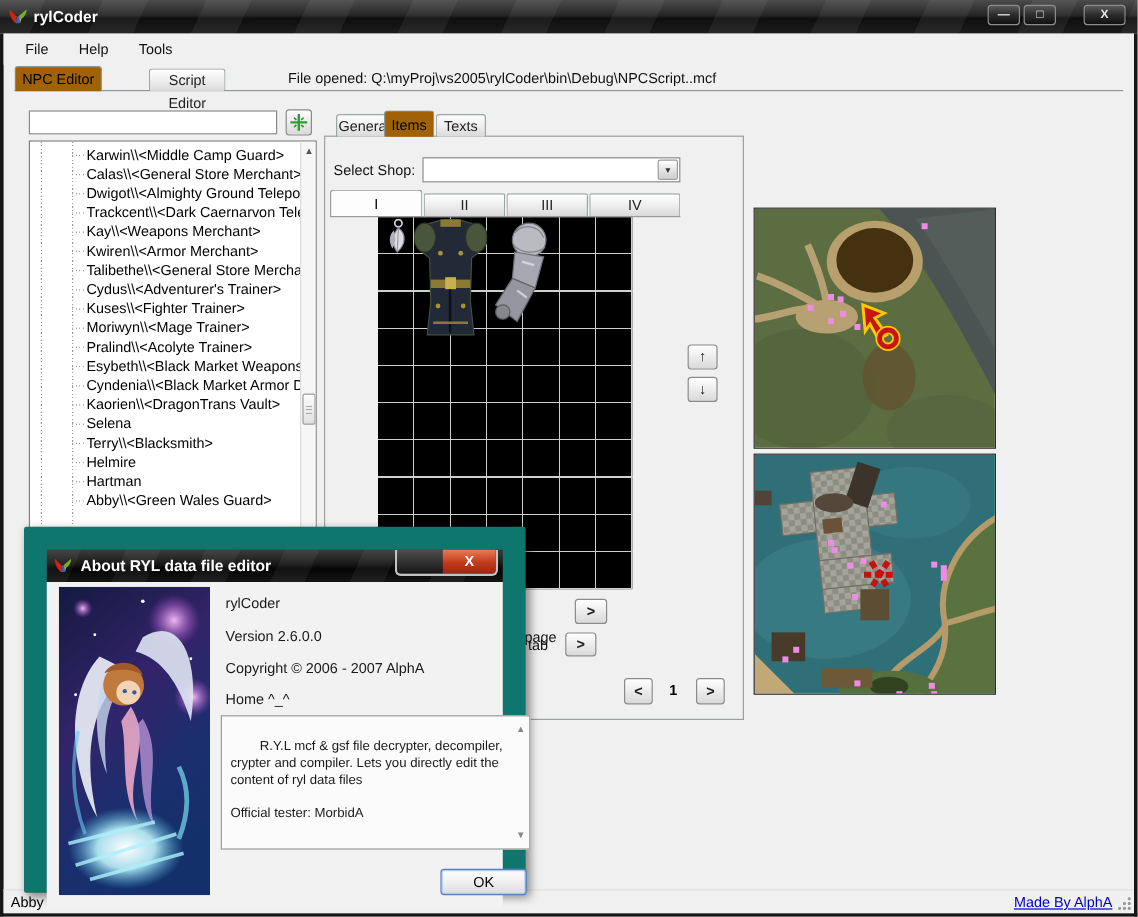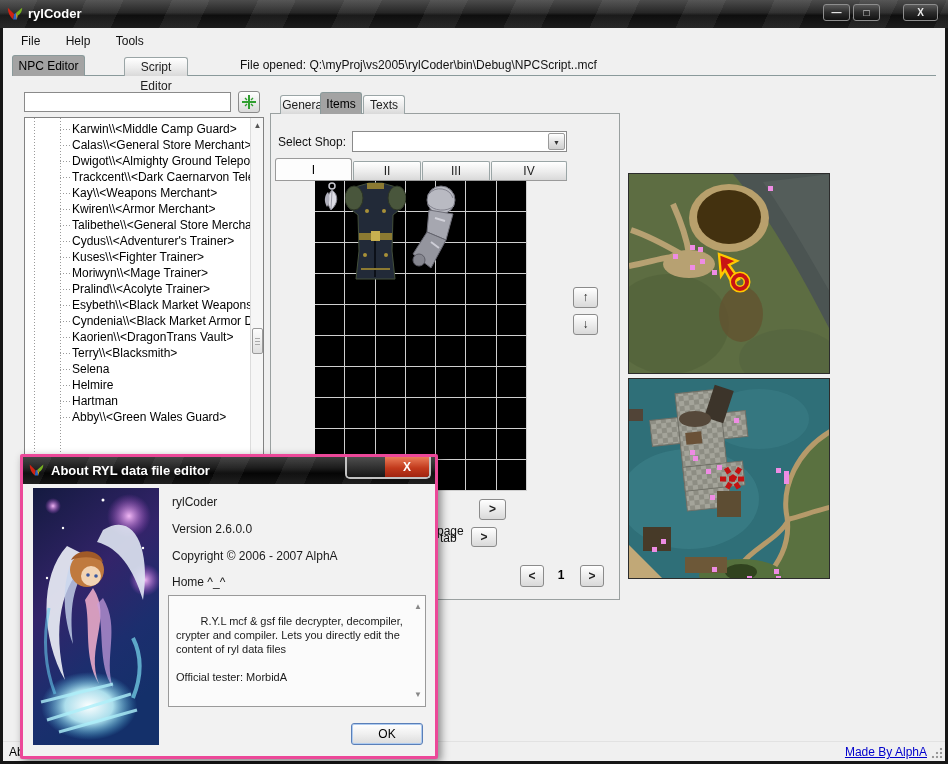--- a/index.html
+++ b/index.html
@@ -16,21 +16,21 @@
   .win-title{color:#fff;font-weight:bold;font-size:13px;line-height:28px;}
   .tb-btn{position:absolute;top:4px;width:27px;height:17px;border:1px solid #8d8d8d;border-radius:3px;
     background:linear-gradient(180deg,#5a5a5a,#2c2c2c 50%,#111);color:#e9e9e9;
     font-size:10px;font-weight:bold;text-align:center;line-height:15px;cursor:default;}
   .edge{background:#161616;}
 
   #menubar{left:3px;top:28px;width:942px;height:26px;background:#f0f0f0;}
   .menu-item{display:inline-block;margin-top:6px;margin-left:14px;padding:0 4px;color:#111;}
 
   
-  .tab-sel{background:#a3a3a3;border:1px solid #8a9a9b;border-bottom:none;border-radius:3px 3px 0 0;
+  .tab-sel{background:#a16207;border:1px solid #8a9a9b;border-bottom:none;border-radius:3px 3px 0 0;
     text-align:center;z-index:3;}
   .tab-uns{background:linear-gradient(180deg,#fff,#ececec 55%,#d9d9d9);border:1px solid #9aa5a6;
     border-bottom:none;border-radius:3px 3px 0 0;text-align:center;color:#222;z-index:2;}
   .tabline{background:#8a9a9b;height:1px;z-index:1;}
 
   
   .btn{background:linear-gradient(180deg,#fff,#ececec 50%,#d9d9d9);border:1px solid #8b8b8b;
     border-radius:3px;text-align:center;font-weight:bold;color:#222;}
   .txt{background:#fff;border:1px solid #8a8a8a;}
 
@@ -58,22 +58,22 @@
   #item-grid{left:315px;top:181px;width:212px;height:310px;background:#000;
     background-image:repeating-linear-gradient(to right,transparent 0 29.3px,#cfcfcf 29.3px 30.3px),
                      repeating-linear-gradient(to bottom,transparent 0 30px,#cfcfcf 30px 31px);}
 
   
   .map{width:202px;height:201px;border:1px solid #2c2c2c;overflow:hidden;}
   .pink-marker{position:absolute;width:5px;height:5px;background:#ee8ce4;}
   .pink-marker.tall{height:13px;}
 
   
-  #about{left:20px;top:454px;width:418px;height:305px;background:#ec4899;border-radius:2px;z-index:50;
-    box-shadow:3px 3px 8px rgba(0,0,0,.45);padding:3px;}
+  #about{left:20px;top:439px;width:418px;height:305px;background:#0f766e;border-radius:2px;z-index:50;
+    box-shadow:3px 3px 8px rgba(0,0,0,.45);padding:19px;}
   #about-titlebar{position:relative;height:27px;
     background:linear-gradient(180deg,#3c3c3c 0%,#1c1c1c 40%,#050505 60%,#141414 100%);}
   #about-titlebar .sheen{position:absolute;inset:0;
     background:repeating-linear-gradient(115deg,rgba(255,255,255,.05) 0 26px,transparent 26px 60px);}
   #about-close-group{position:absolute;right:4px;top:0px;width:86px;height:22px;border:2px solid #c2c2c2;
     border-top:none;border-radius:0 0 5px 5px;overflow:hidden;display:flex;}
   #about-max{width:40px;background:linear-gradient(180deg,#4e4e4e,#171717);}
   #about-close{width:46px;background:linear-gradient(180deg,#ea7c58,#c23a1c 55%,#a02410);color:#fff;
     font-weight:bold;font-size:12px;text-align:center;line-height:20px;}
   #about-body{position:relative;height:272px;background:#f2f2f2;}
@@ -155,22 +155,22 @@
         <div class="tree-row"><span class="tree-dash"></span><span>Kay\\&lt;Weapons Merchant&gt;</span></div>
         <div class="tree-row"><span class="tree-dash"></span><span>Kwiren\\&lt;Armor Merchant&gt;</span></div>
         <div class="tree-row"><span class="tree-dash"></span><span>Talibethe\\&lt;General Store Merchan</span></div>
         <div class="tree-row"><span class="tree-dash"></span><span>Cydus\\&lt;Adventurer's Trainer&gt;</span></div>
         <div class="tree-row"><span class="tree-dash"></span><span>Kuses\\&lt;Fighter Trainer&gt;</span></div>
         <div class="tree-row"><span class="tree-dash"></span><span>Moriwyn\\&lt;Mage Trainer&gt;</span></div>
         <div class="tree-row"><span class="tree-dash"></span><span>Pralind\\&lt;Acolyte Trainer&gt;</span></div>
         <div class="tree-row"><span class="tree-dash"></span><span>Esybeth\\&lt;Black Market Weapons I</span></div>
         <div class="tree-row"><span class="tree-dash"></span><span>Cyndenia\\&lt;Black Market Armor De</span></div>
         <div class="tree-row"><span class="tree-dash"></span><span>Kaorien\\&lt;DragonTrans Vault&gt;</span></div>
+        <div class="tree-row"><span class="tree-dash"></span><span>Selena</span></div>
         <div class="tree-row"><span class="tree-dash"></span><span>Terry\\&lt;Blacksmith&gt;</span></div>
-        <div class="tree-row"><span class="tree-dash"></span><span>Selena</span></div>
         <div class="tree-row"><span class="tree-dash"></span><span>Helmire</span></div>
         <div class="tree-row"><span class="tree-dash"></span><span>Hartman</span></div>
         <div class="tree-row"><span class="tree-dash"></span><span>Abby\\&lt;Green Wales Guard&gt;</span></div>
       </div>
     <div id="tree-scroll">
       <div class="scroll-arrow" style="top:1px;">▲</div>
       <div id="tree-thumb"></div>
     </div>
   </div>
 

